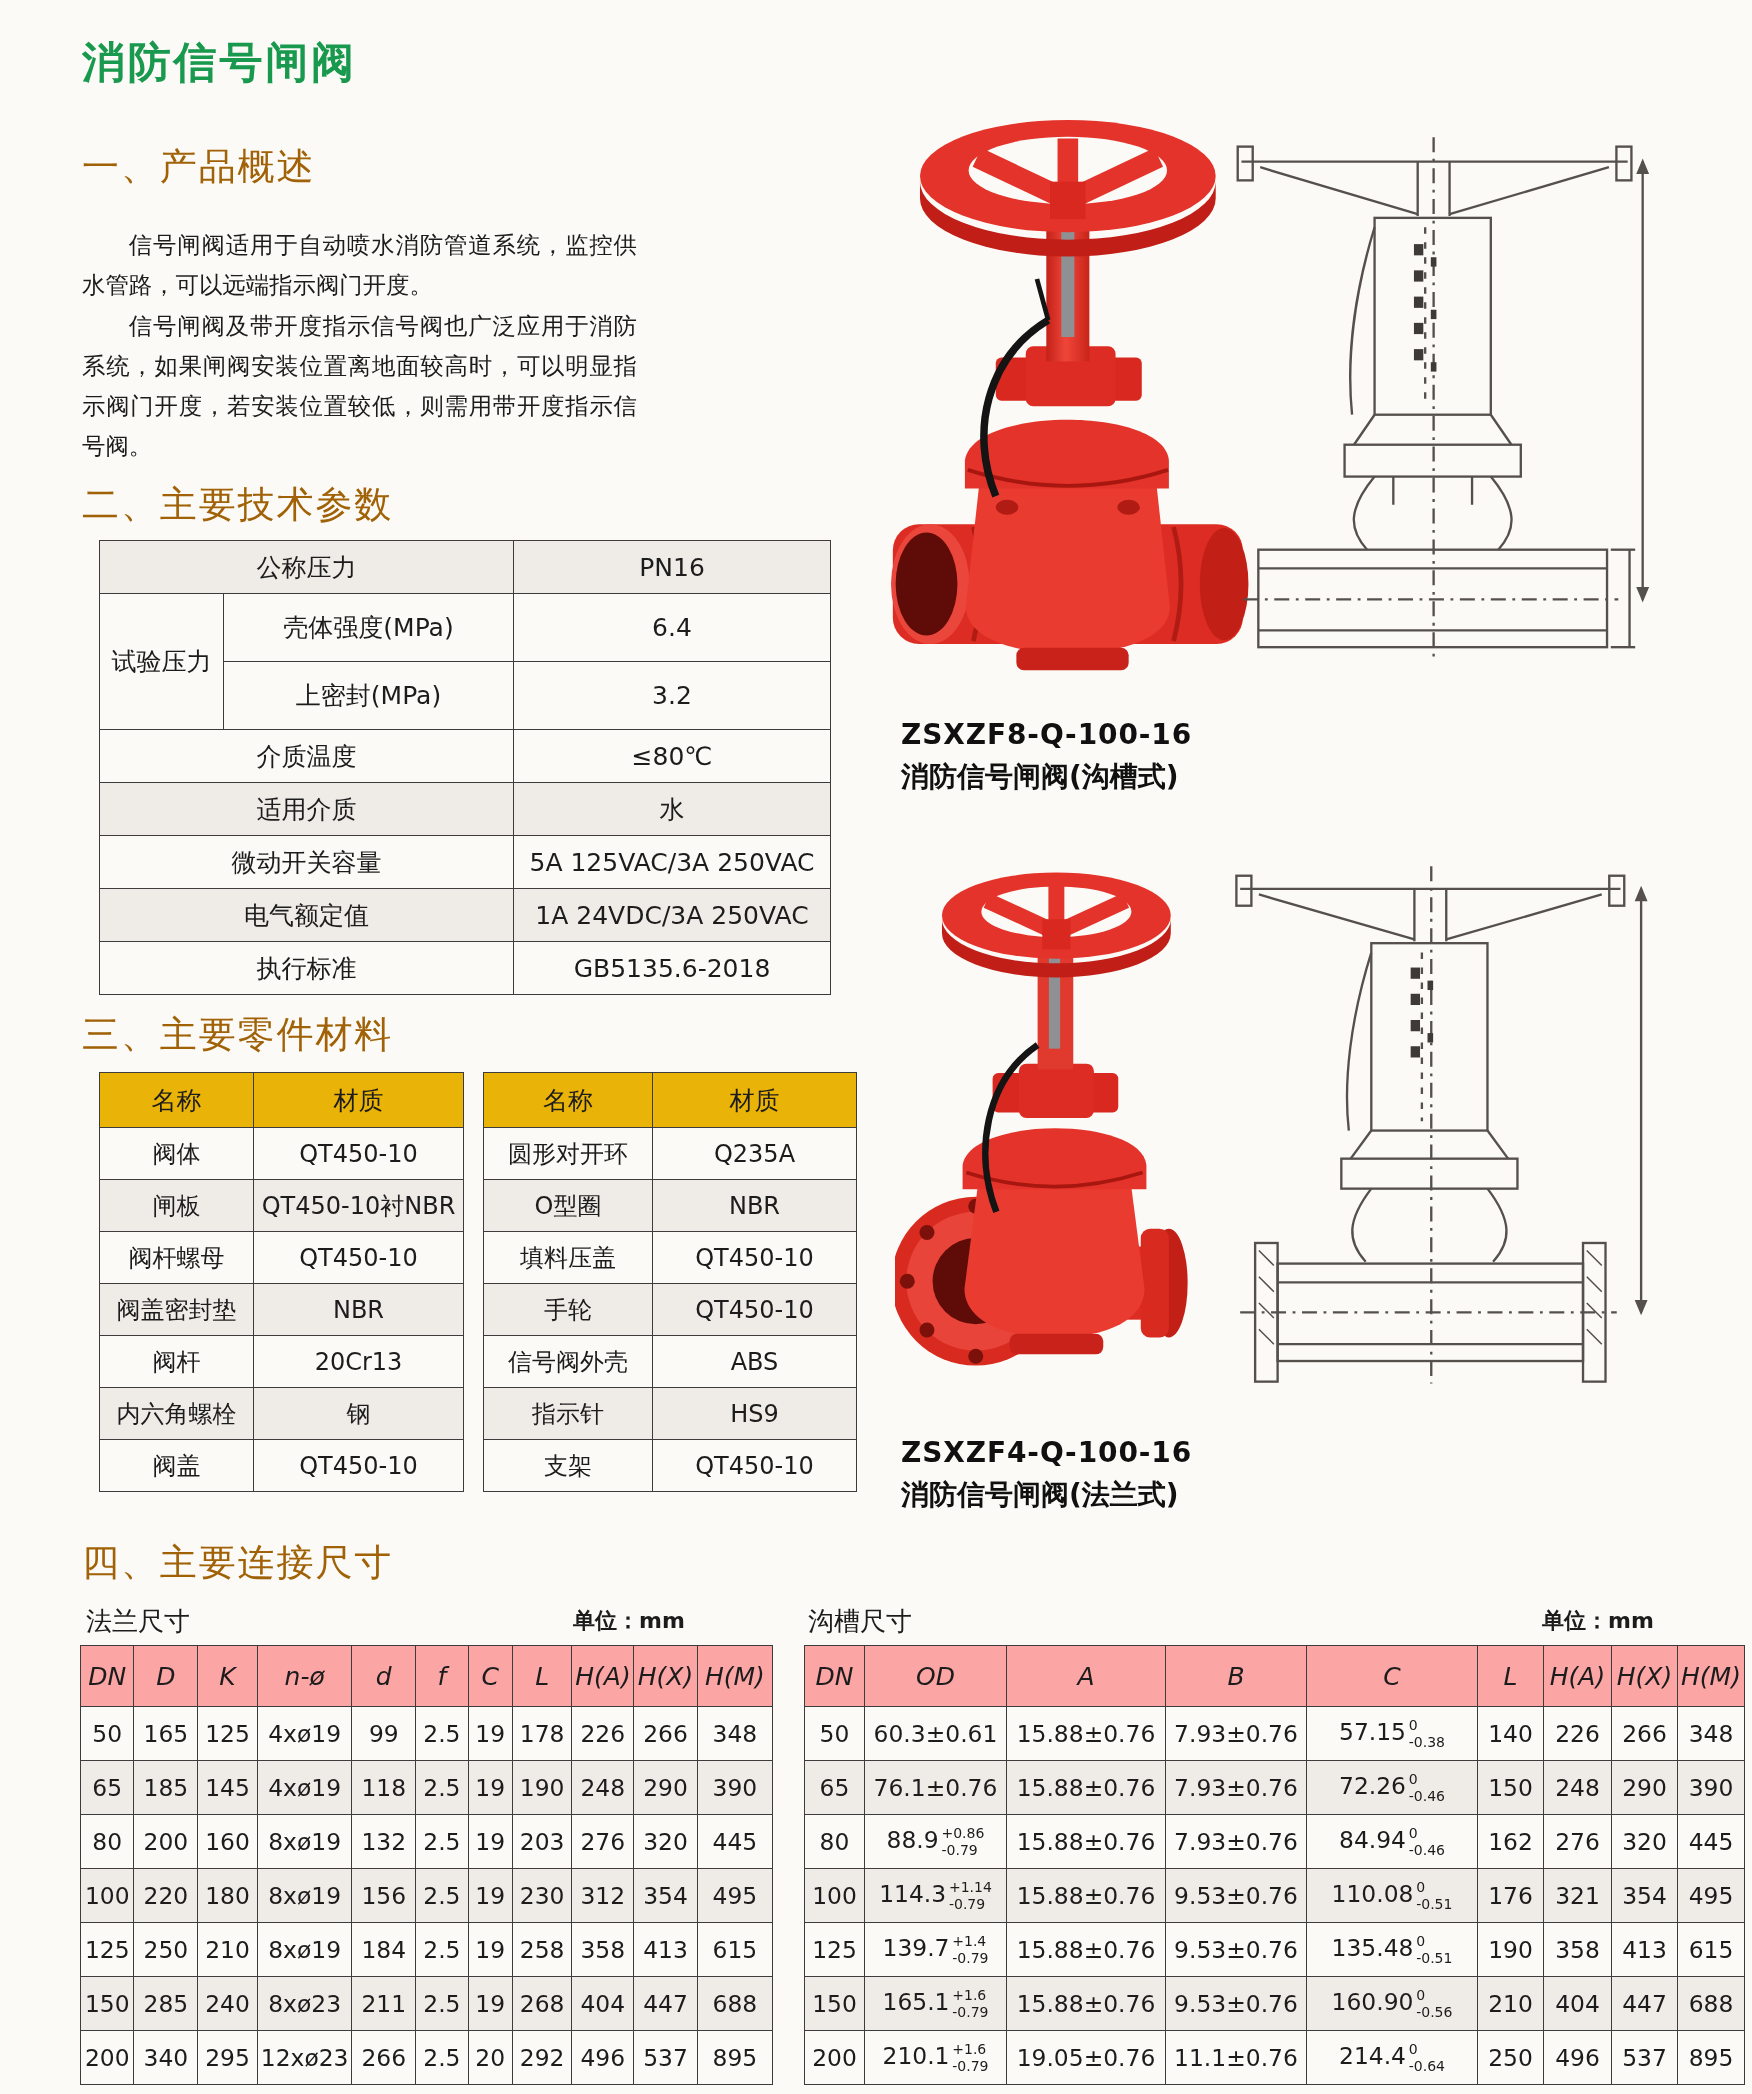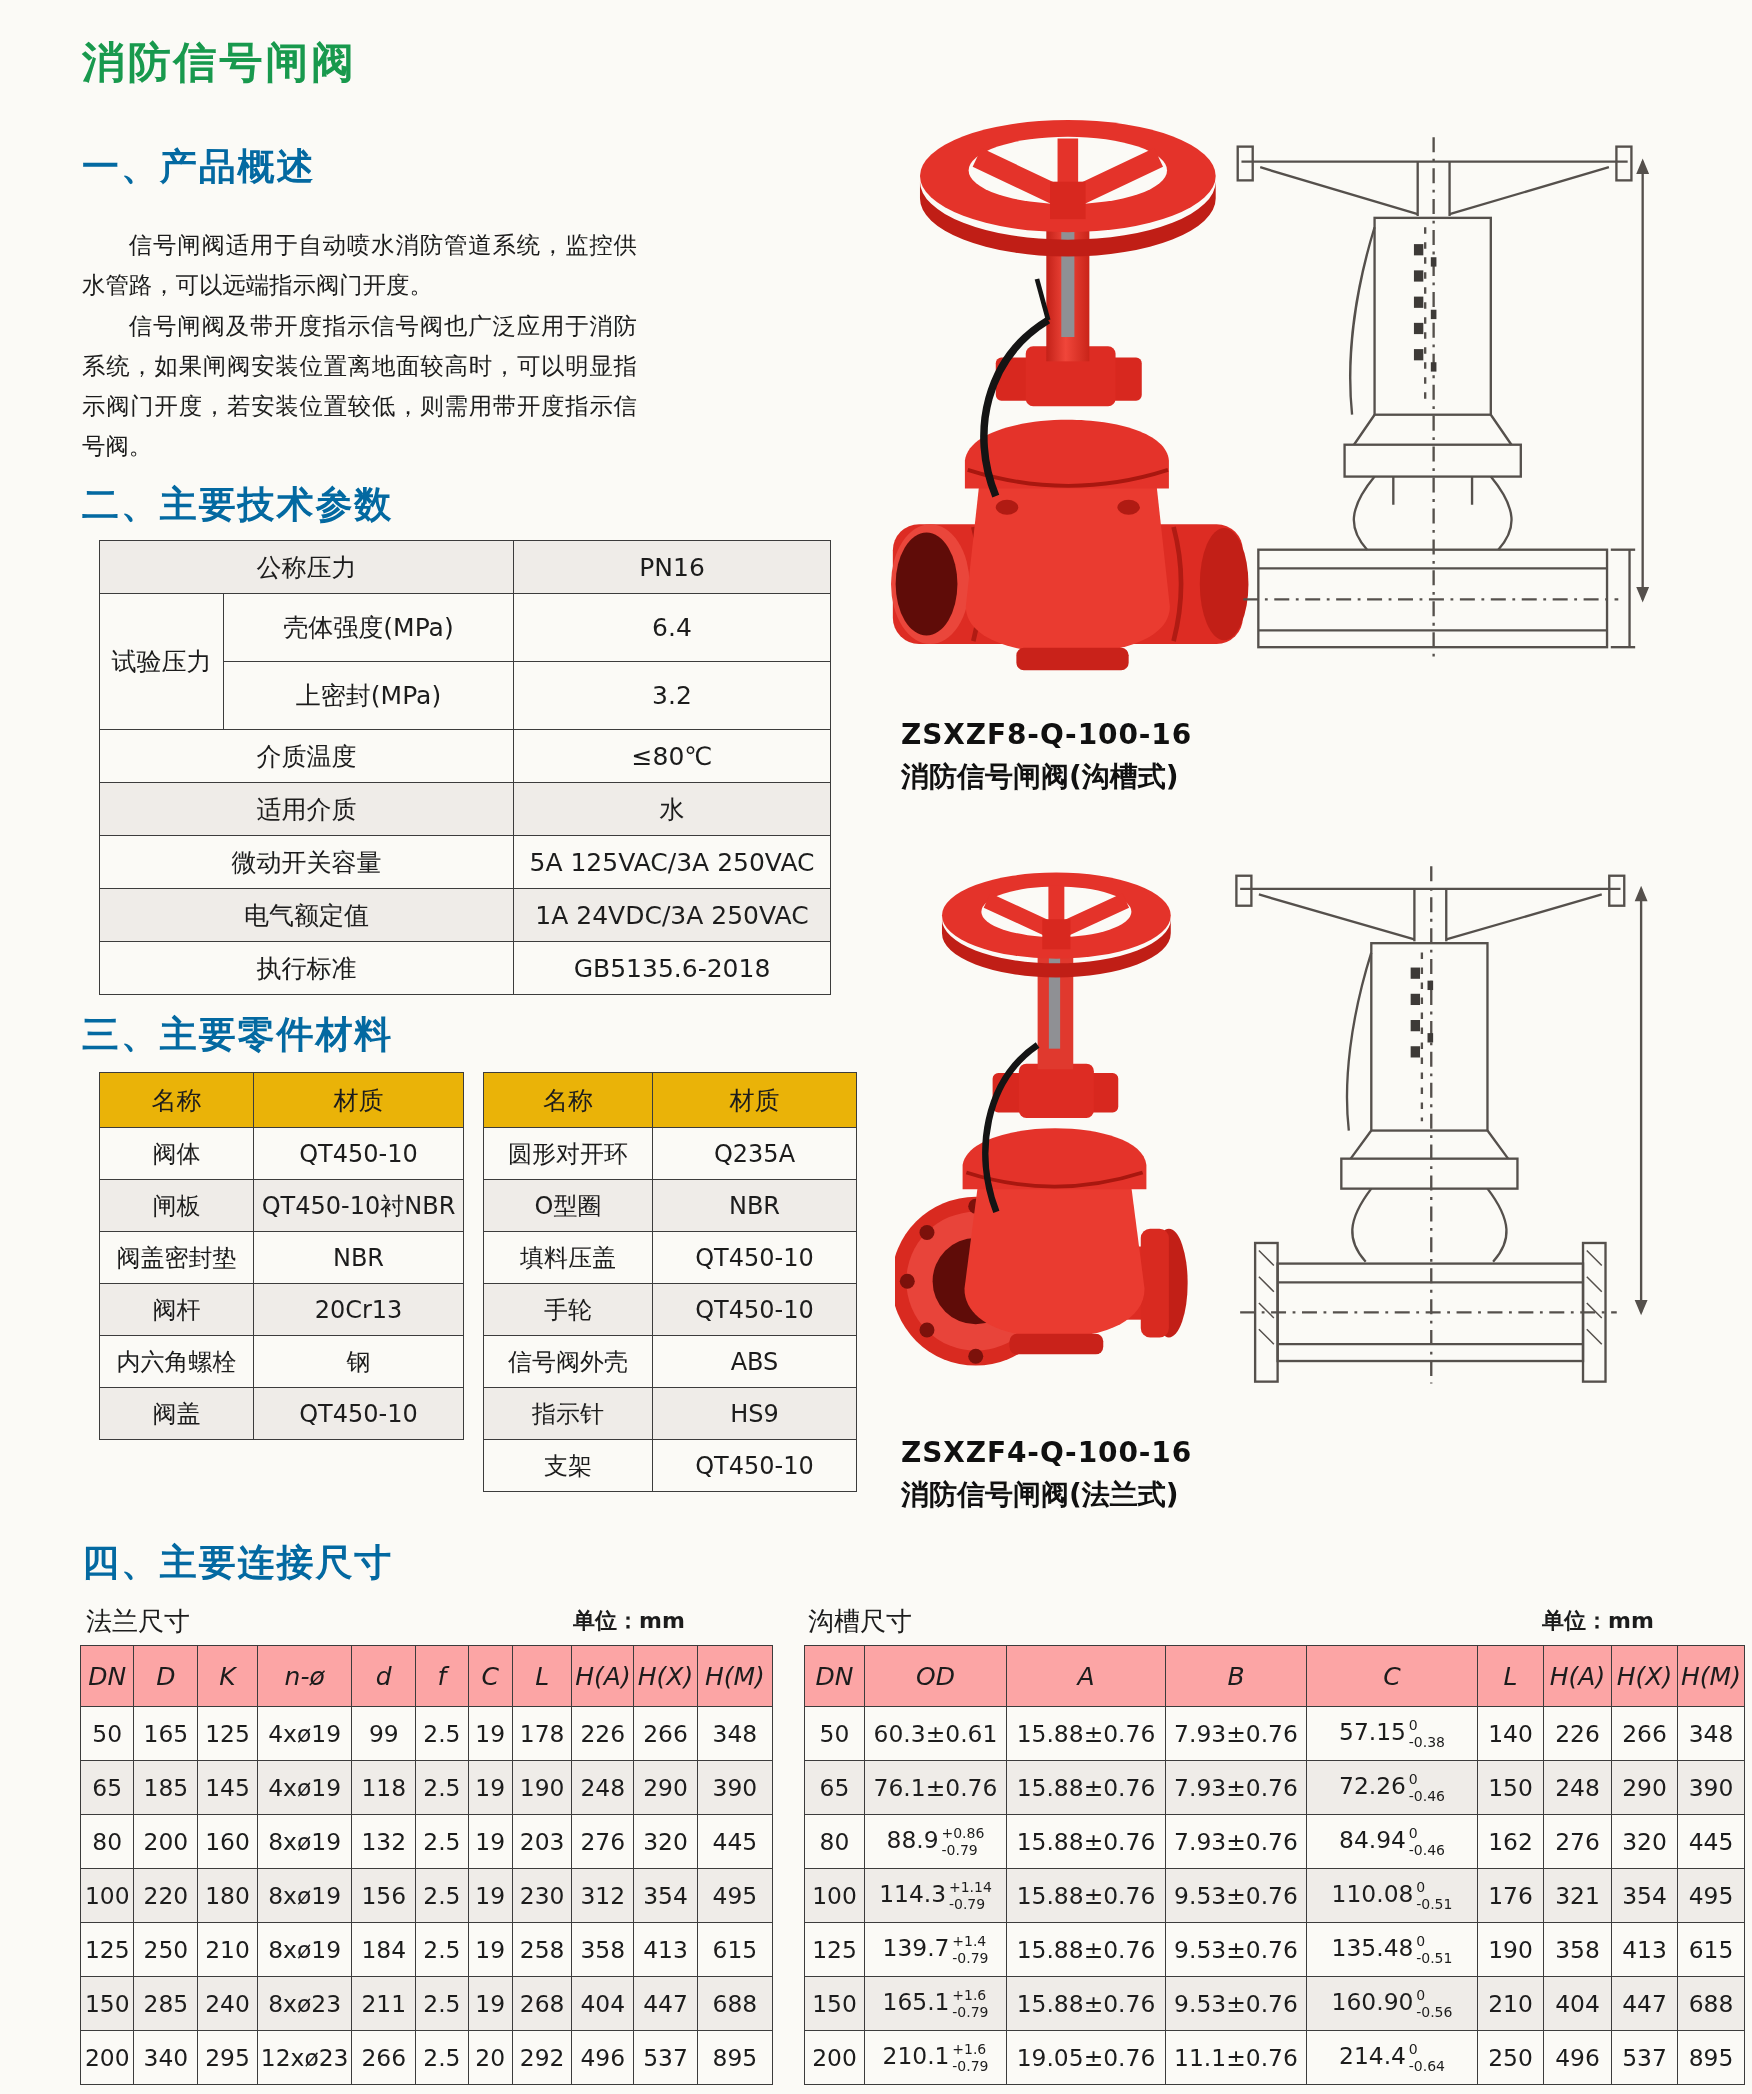--- a/index.html
+++ b/index.html
@@ -1,20 +1,20 @@
 <!DOCTYPE html>
 <html style="font-size:15px"><head>
 <meta charset="utf-8">
 <style>
   html,body{margin:0;padding:0;background:#e9e7e3;}
   .page{position:relative;width:1753px;height:2094px;margin:0 auto;background:#fbfaf6;
         font-family:"DejaVu Sans","Liberation Sans",sans-serif;color:#1c1c1c;overflow:hidden;padding-left:14px;}
   .abs{position:absolute;}
   .title{font-size:43px;font-weight:bold;color:#18994d;letter-spacing:2.8px;}
-  .sec-heading{font-size:37px;font-weight:bold;color:#0369a1;letter-spacing:1.9px;}
+  .sec-heading{font-size:37px;font-weight:normal;color:#a16207;letter-spacing:1.9px;}
   .para{font-size:23.4px;line-height:1.72;text-align:justify;}
   .para p{margin:0;text-indent:2em;}
   table{border-collapse:collapse;table-layout:fixed;}
   td,th{border:1.9px solid #3c3c3c;text-align:center;vertical-align:middle;font-weight:normal;
         padding:0 2.8px;overflow:hidden;}
   .tech td{height:52px;font-size:25px;}
   .tech .tall td{height:67px;}
   .tech tr:nth-child(1) td,.tech tr:nth-child(5) td,.tech tr:nth-child(7) td{background:#efece8;}
   .mat th{height:54px;font-size:25px;background:#eab308;}
   .mat td{height:51px;font-size:24px;}
@@ -102,20 +102,24 @@
         </tr>
       </thead>
     <tbody>
         <tr>
           <td>阀体</td>
           <td>QT450-10</td>
         </tr>
         <tr>
           <td>闸板</td>
           <td>QT450-10衬NBR</td>
+        </tr>
+        <tr>
+          <td>阀杆螺母</td>
+          <td>QT450-10</td>
         </tr>
         <tr>
           <td>阀盖密封垫</td>
           <td>NBR</td>
         </tr>
         <tr>
           <td>阀杆</td>
           <td>20Cr13</td>
         </tr>
         <tr>

